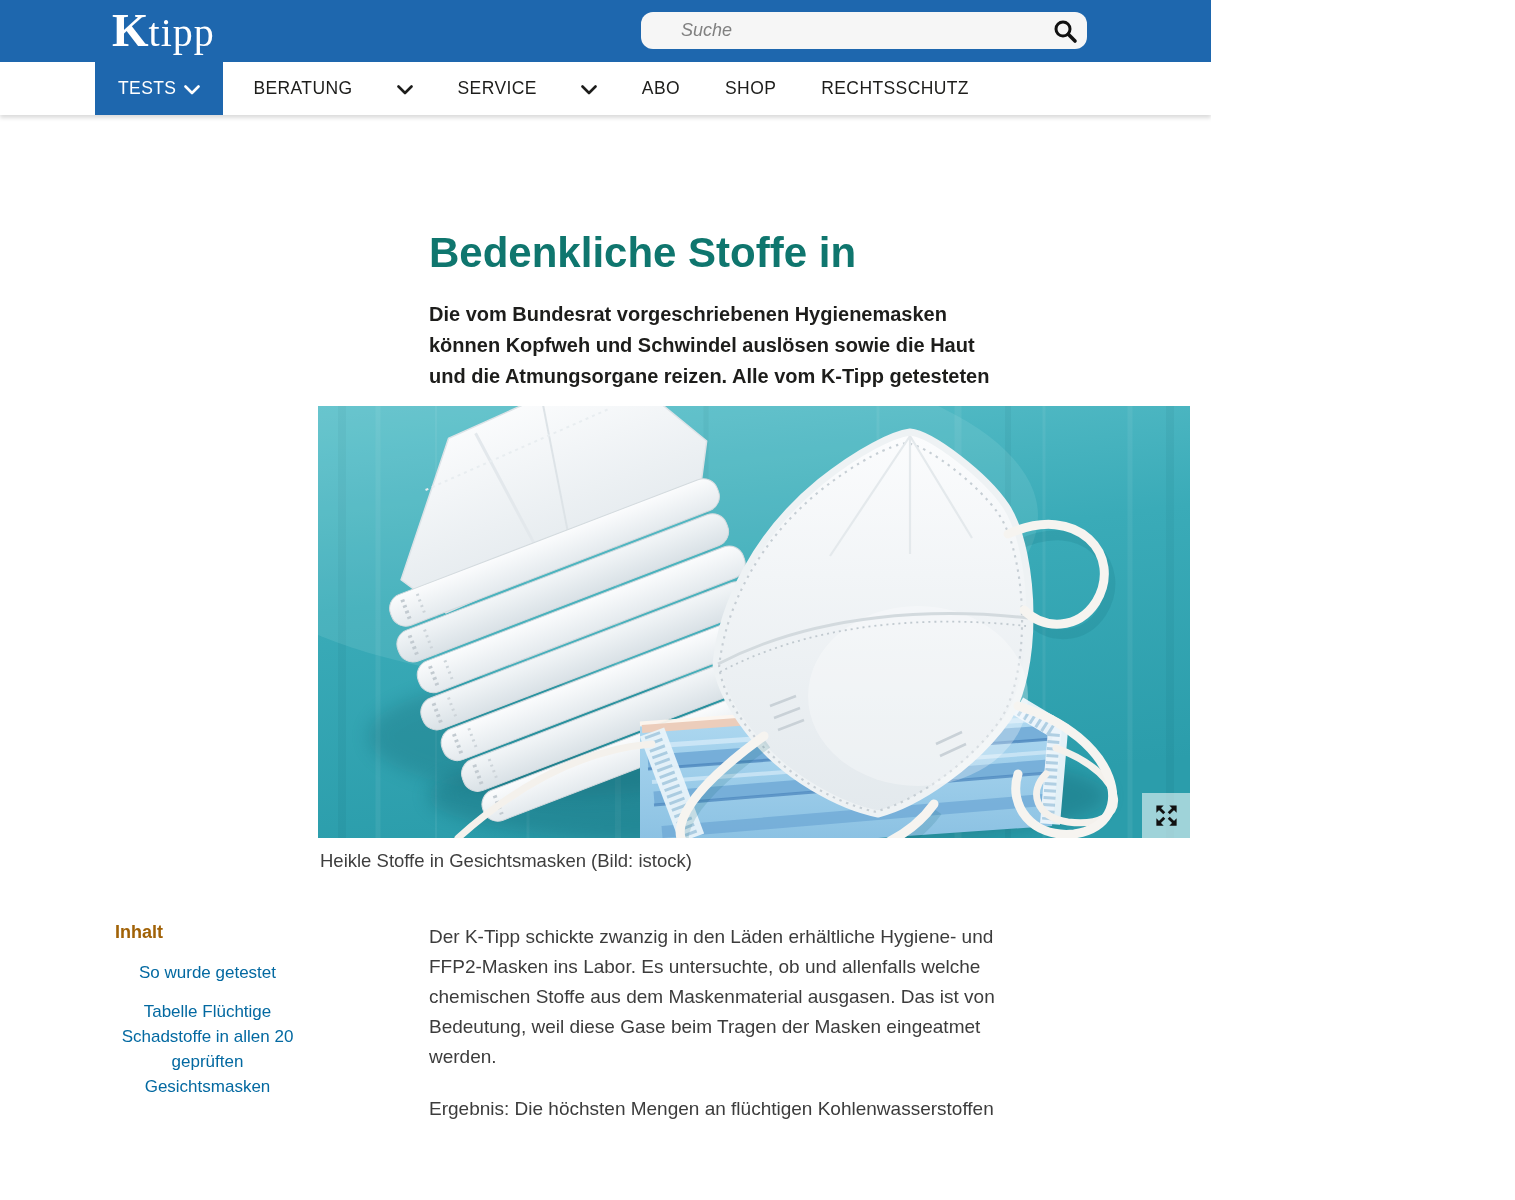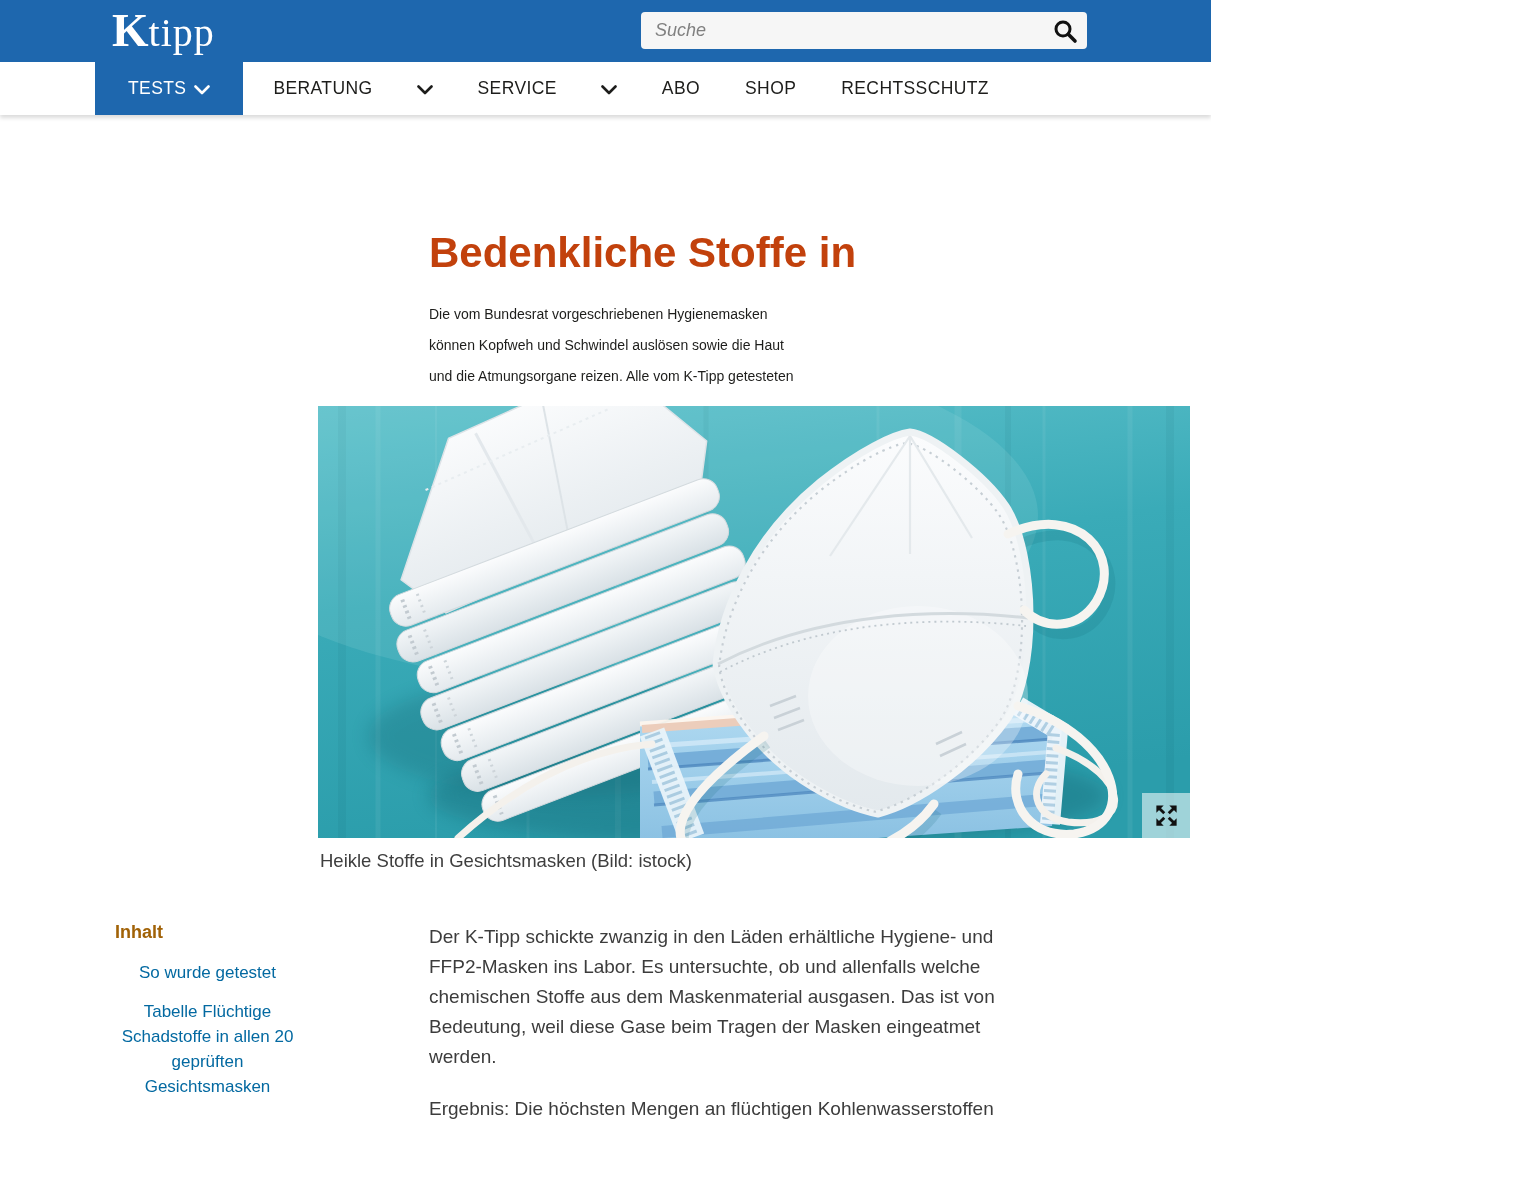--- a/index.html
+++ b/index.html
@@ -7,42 +7,42 @@
   body { font-family:"Liberation Sans", sans-serif; }
   .page { position:relative; width:1211px; height:1200px; overflow:hidden; background:#fff; }
 
   
   .masthead { position:relative; width:100%; height:62px; background:#1e67ae; z-index:5; }
   .logo { position:absolute; left:112px; top:0; height:62px; line-height:60px;
           font-family:"Liberation Serif", serif; color:#fff; cursor:pointer; }
   .logo .k    { font-weight:700; font-size:47px; }
   .logo .rest { font-weight:400; font-size:40px; letter-spacing:1px; }
   .searchbox { position:absolute; top:12px; right:124px; width:446px; height:37px;
-               background:#f6f6f6; border-radius:4px; display:flex; align-items:center; }
+               background:#f6f6f6; border-radius:12px; display:flex; align-items:center;padding-left:26px; }
   .searchbox input { flex:1; height:100%; border:none; outline:none; background:transparent;
                padding:0 10px 0 14px; font-size:18px; color:#333; font-family:"Liberation Sans",sans-serif; }
   .searchbox input::placeholder { color:#808080; font-style:italic; }
   .search-btn { width:44px; height:37px; border:none; background:transparent; cursor:pointer;
                display:flex; align-items:center; justify-content:center; }
 
   
   .navbar { position:relative; width:100%; height:53px; background:#fff;
             box-shadow:0 3px 4px rgba(0,0,0,0.14); display:flex; align-items:stretch;
             padding-left:95px; z-index:4; }
   .nav-item { display:flex; align-items:center; gap:8px; font-size:17.5px; letter-spacing:0.4px;
             color:#1d1d1b; cursor:pointer; white-space:nowrap; }
   .nav-item .chev { display:flex; align-items:center; margin-top:2px; }
-  .nav-item.active { background:#1e67ae; color:#fff; padding:0 33px; }
+  .nav-item.active { background:#1e67ae; color:#fff; padding:0 23px; }
   .nav-item:not(.active) { margin-left:45px;gap:44px; }
   .nav-item:nth-child(2) { margin-left:30px; }
 
   
   .article-head { margin:112px 0 0 429px; width:650px; }
-  h1 { font-size:42px; line-height:52px; font-weight:700; color:#c2410c; }
-  .lead { margin-top:20px; font-size:14px; line-height:31px; font-weight:400; color:#1d1d1b; }
+  h1 { font-size:42px; line-height:52px; font-weight:700; color:#0f766e; }
+  .lead { margin-top:20px; font-size:20px; line-height:31px; font-weight:700; color:#1d1d1b; }
 
   
   .figure { position:relative; margin:14px 0 0 318px; width:872px; }
   .figure svg.hero { display:block; }
   .expand-btn { position:absolute; right:0; bottom:0; width:48px; height:45px;
             background:rgba(255,255,255,0.55); border:none; cursor:pointer;
             display:flex; align-items:center; justify-content:center; }
   .caption { margin:12px 0 0 320px; font-size:18.5px; color:#3e3e3e; }
 
   

